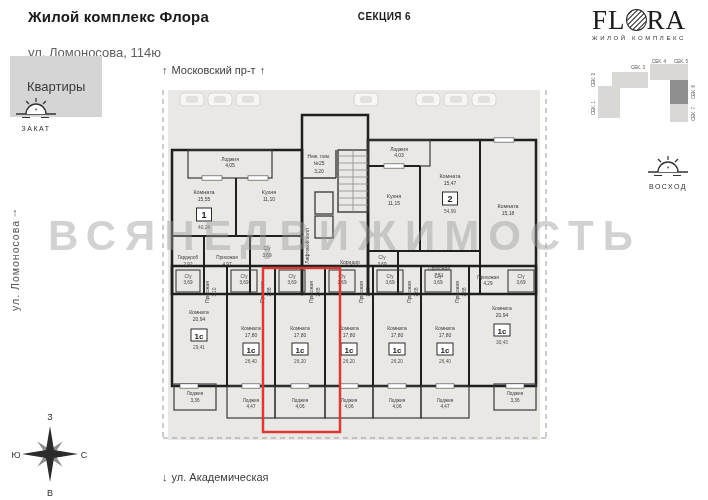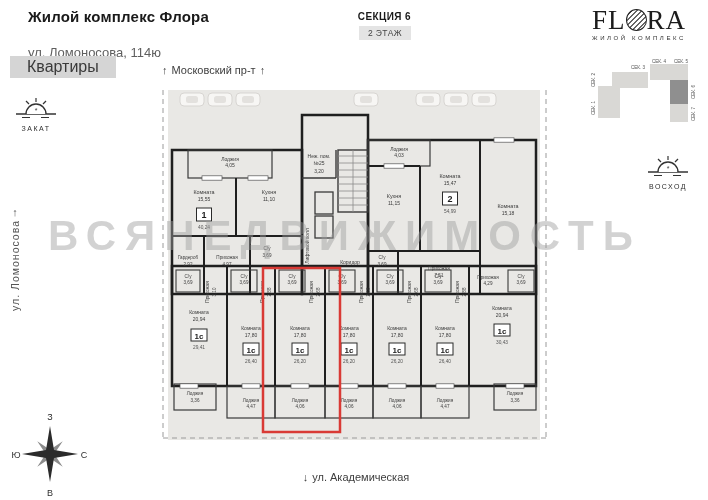--- a/index.html
+++ b/index.html
@@ -15,32 +15,32 @@
   .floor-badge{display:inline-block;margin-top:3px;background:#e4e4e4;color:#444;
                font-size:8.5px;padding:2px 9px;letter-spacing:.4px;}
   
   .logo{left:592px;top:6px;width:110px;text-align:left;}
   .logo-word{font-family:"Liberation Serif",serif;font-size:27px;color:#1c1c1c;letter-spacing:1px;line-height:28px;}
   .logo-o{display:inline-block;width:19px;height:20px;border:1.6px solid #222;border-radius:50%;
           vertical-align:-2px;background:repeating-linear-gradient(135deg,#666 0 1px,transparent 1px 3.5px);}
   .logo-tagline{font-size:6px;letter-spacing:2.6px;color:#333;margin-top:1px;}
 
   
-  .apartments-btn{left:10px;top:56px;background:#d5d5d5;color:#3a3a3a;font-size:16px;
-                  padding:2px 17px;cursor:pointer;border:none;}
+  .apartments-btn{left:10px;top:56px;background:#d5d5d5;color:#3a3a3a;font-size:13px;
+                  padding:23px 17px;cursor:pointer;border:none;}
   .sun-block{width:56px;text-align:center;}
   .sun-label{font-size:7px;letter-spacing:1.5px;color:#2c2c2c;display:block;margin-top:1px;}
   .sunset{left:8px;top:90px;}
   .sunrise{left:640px;top:148px;}
   .street-left{left:4px;top:206px;width:22px;text-align:center;color:#555;}
   .street-left .arr{font-size:11px;display:block;}
   .street-left .vtxt{writing-mode:vertical-rl;transform:rotate(180deg);font-size:10.5px;
                      letter-spacing:1px;margin-top:2px;}
   .street-top{left:158px;top:64px;width:392px;text-align:left;font-size:11px;color:#3d3d3d;}
-  .street-bottom{left:158px;top:471px;width:392px;text-align:center;font-size:11px;color:#3d3d3d;}
+  .street-bottom{left:158px;top:471px;width:392px;text-align:left;font-size:11px;color:#3d3d3d;}
   .street-top .arr,.street-bottom .arr{font-size:11px;padding:0 4px;}
 
   
   .watermark{left:48px;top:212px;width:660px;font-size:42px;font-weight:600;letter-spacing:9px;
              color:#9d9d9d;opacity:.45;white-space:nowrap;z-index:6;pointer-events:none;}
 
   
   .plan{left:158px;top:86px;z-index:2;}
   svg text{font-family:"Liberation Sans",sans-serif;fill:#3b3b3b;text-anchor:middle;}
   .fs45{font-size:4.6px;}
@@ -55,21 +55,20 @@
   .sitemap-label{font-size:4.6px;fill:#555;}
   .compass-letter{font-size:9px;fill:#2e2e2e;}
 </style>
 </head>
 <body>
 
 <div class="abs title">Жилой комплекс Флора</div>
 <div class="abs subtitle">ул. Ломоносова, 114ю</div>
 <div class="abs hdr-center">
   <div class="section-label">СЕКЦИЯ 6</div>
-  <div><span class="floor-badge">2 ЭТАЖ</span></div>
 </div>
 <div class="abs logo">
   <div class="logo-word"><span>FL</span><span class="logo-o"></span><span>RA</span></div>
   <div class="logo-tagline">ЖИЛОЙ КОМПЛЕКС</div>
 </div>
 
 <button class="abs apartments-btn">Квартиры</button>
 
 <div class="abs sun-block sunset">
   <svg width="44" height="30" viewBox="0 0 44 30">

